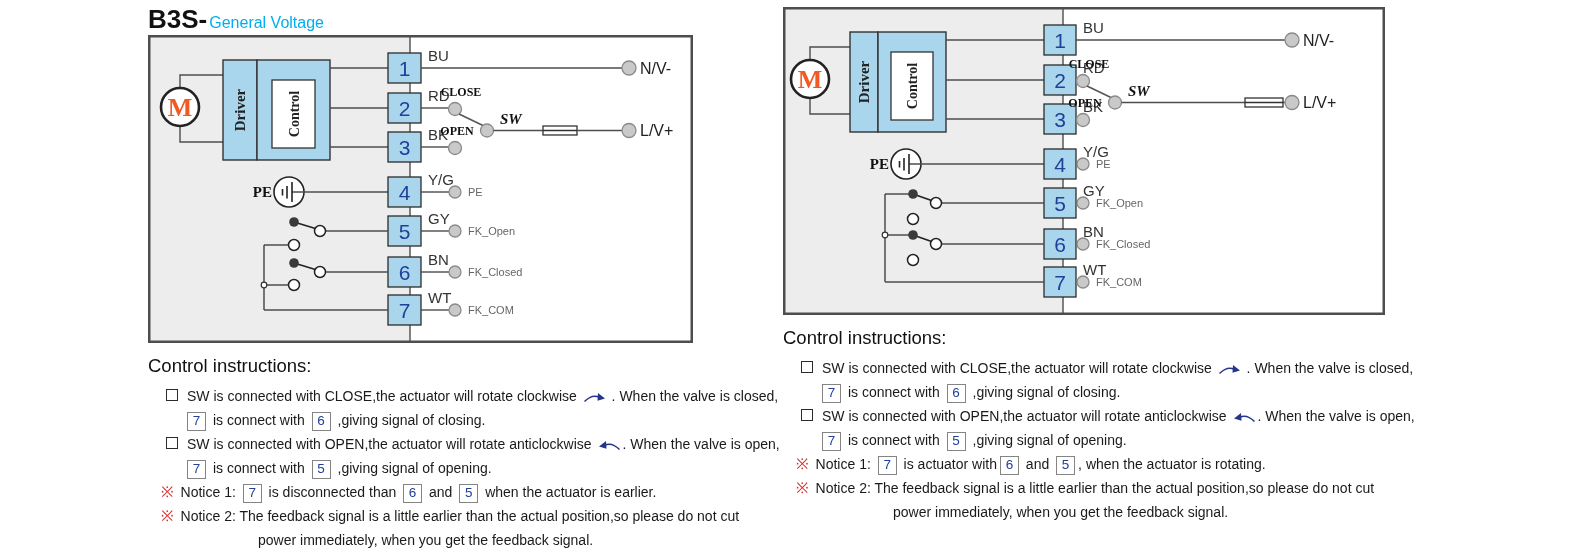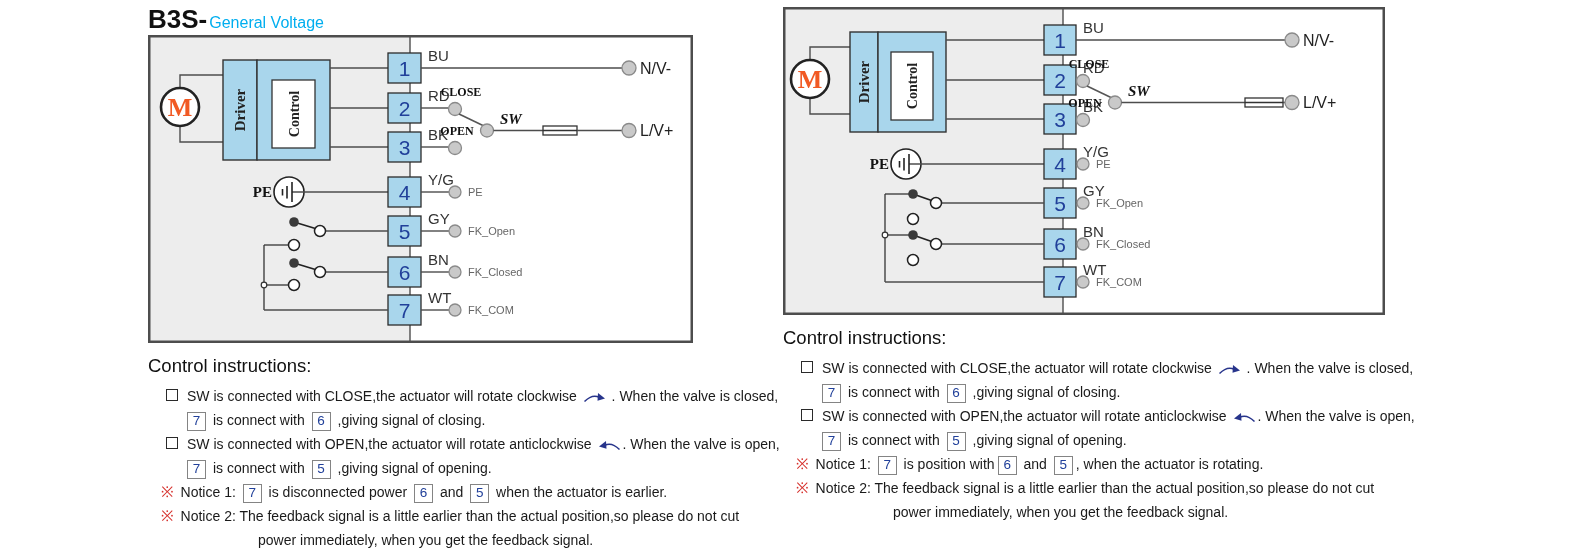--- a/index.html
+++ b/index.html
@@ -143,21 +143,21 @@
           <div class="line ind-a"><span class="chk"></span><span>SW is connected with CLOSE,the actuator will rotate clockwise </span><span class="arr"><svg width="23" height="11" viewBox="0 0 23 11">
                 <path d="M1.5 9.5 Q 9.5 1.5 16.5 5.5" fill="none" stroke="#27348B" stroke-width="1.5"></path>
                 <polygon points="15,1 22,6.5 14.5,8.8" fill="#27348B"></polygon>
               </svg></span><span> . When the valve is closed,</span></div>
           <div class="line ind-b"><span class="numbox">7</span><span> is connect with </span><span class="numbox">6</span><span> ,giving signal of closing.</span></div>
           <div class="line ind-a"><span class="chk"></span><span>SW is connected with OPEN,the actuator will rotate anticlockwise </span><span class="arr"><svg width="23" height="11" viewBox="0 0 23 11">
                 <path d="M21.5 9.5 Q 13.5 1.5 6.5 5.5" fill="none" stroke="#27348B" stroke-width="1.5"></path>
                 <polygon points="8,1 1,6.5 8.5,8.8" fill="#27348B"></polygon>
               </svg></span><span>. When the valve is open,</span></div>
           <div class="line ind-b"><span class="numbox">7</span><span> is connect with </span><span class="numbox">5</span><span> ,giving signal of opening.</span></div>
-          <div class="line ind-n"><span class="ref">※</span><span>Notice 1: </span><span class="numbox">7</span><span> is disconnected power </span><span class="numbox">6</span><span> and </span><span class="numbox">5</span><span> when the actuator is earlier.</span></div>
+          <div class="line ind-n"><span class="ref">※</span><span>Notice 1: </span><span class="numbox">7</span><span> is disconnected than </span><span class="numbox">6</span><span> and </span><span class="numbox">5</span><span> when the actuator is earlier.</span></div>
           <div class="line ind-n"><span class="ref">※</span><span>Notice 2: The feedback signal is a little earlier than the actual position,so please do not cut</span></div>
           <div class="line ind-c"><span>power immediately, when you get the feedback signal.</span></div>
         </div>
     </div>
   </div>
 
   <div class="panel" style="left:783px;width:604px;">
     <svg class="wiring" viewBox="0 0 602 308" width="602" height="308">
         <rect x="1.25" y="1.25" width="599.5" height="305.5" fill="#fff"></rect>
         <rect x="1.25" y="1.25" width="278.75" height="305.5" fill="#EDEDED"></rect>
@@ -269,20 +269,20 @@
           <div class="line ind-a"><span class="chk"></span><span>SW is connected with CLOSE,the actuator will rotate clockwise </span><span class="arr"><svg width="23" height="11" viewBox="0 0 23 11">
                 <path d="M1.5 9.5 Q 9.5 1.5 16.5 5.5" fill="none" stroke="#27348B" stroke-width="1.5"></path>
                 <polygon points="15,1 22,6.5 14.5,8.8" fill="#27348B"></polygon>
               </svg></span><span> . When the valve is closed,</span></div>
           <div class="line ind-b"><span class="numbox">7</span><span> is connect with </span><span class="numbox">6</span><span> ,giving signal of closing.</span></div>
           <div class="line ind-a"><span class="chk"></span><span>SW is connected with OPEN,the actuator will rotate anticlockwise </span><span class="arr"><svg width="23" height="11" viewBox="0 0 23 11">
                 <path d="M21.5 9.5 Q 13.5 1.5 6.5 5.5" fill="none" stroke="#27348B" stroke-width="1.5"></path>
                 <polygon points="8,1 1,6.5 8.5,8.8" fill="#27348B"></polygon>
               </svg></span><span>. When the valve is open,</span></div>
           <div class="line ind-b"><span class="numbox">7</span><span> is connect with </span><span class="numbox">5</span><span> ,giving signal of opening.</span></div>
-          <div class="line ind-n"><span class="ref">※</span><span>Notice 1: </span><span class="numbox">7</span><span> is  position with</span><span class="numbox">6</span><span> and </span><span class="numbox">5</span><span>, when the actuator is rotating.</span></div>
+          <div class="line ind-n"><span class="ref">※</span><span>Notice 1: </span><span class="numbox">7</span><span> is  actuator with</span><span class="numbox">6</span><span> and </span><span class="numbox">5</span><span>, when the actuator is rotating.</span></div>
           <div class="line ind-n"><span class="ref">※</span><span>Notice 2: The feedback signal is a little earlier than the actual position,so please do not cut</span></div>
           <div class="line ind-c"><span>power immediately, when you get the feedback signal.</span></div>
         </div>
     </div>
   </div>
 
 </div>
 
 </body></html>

